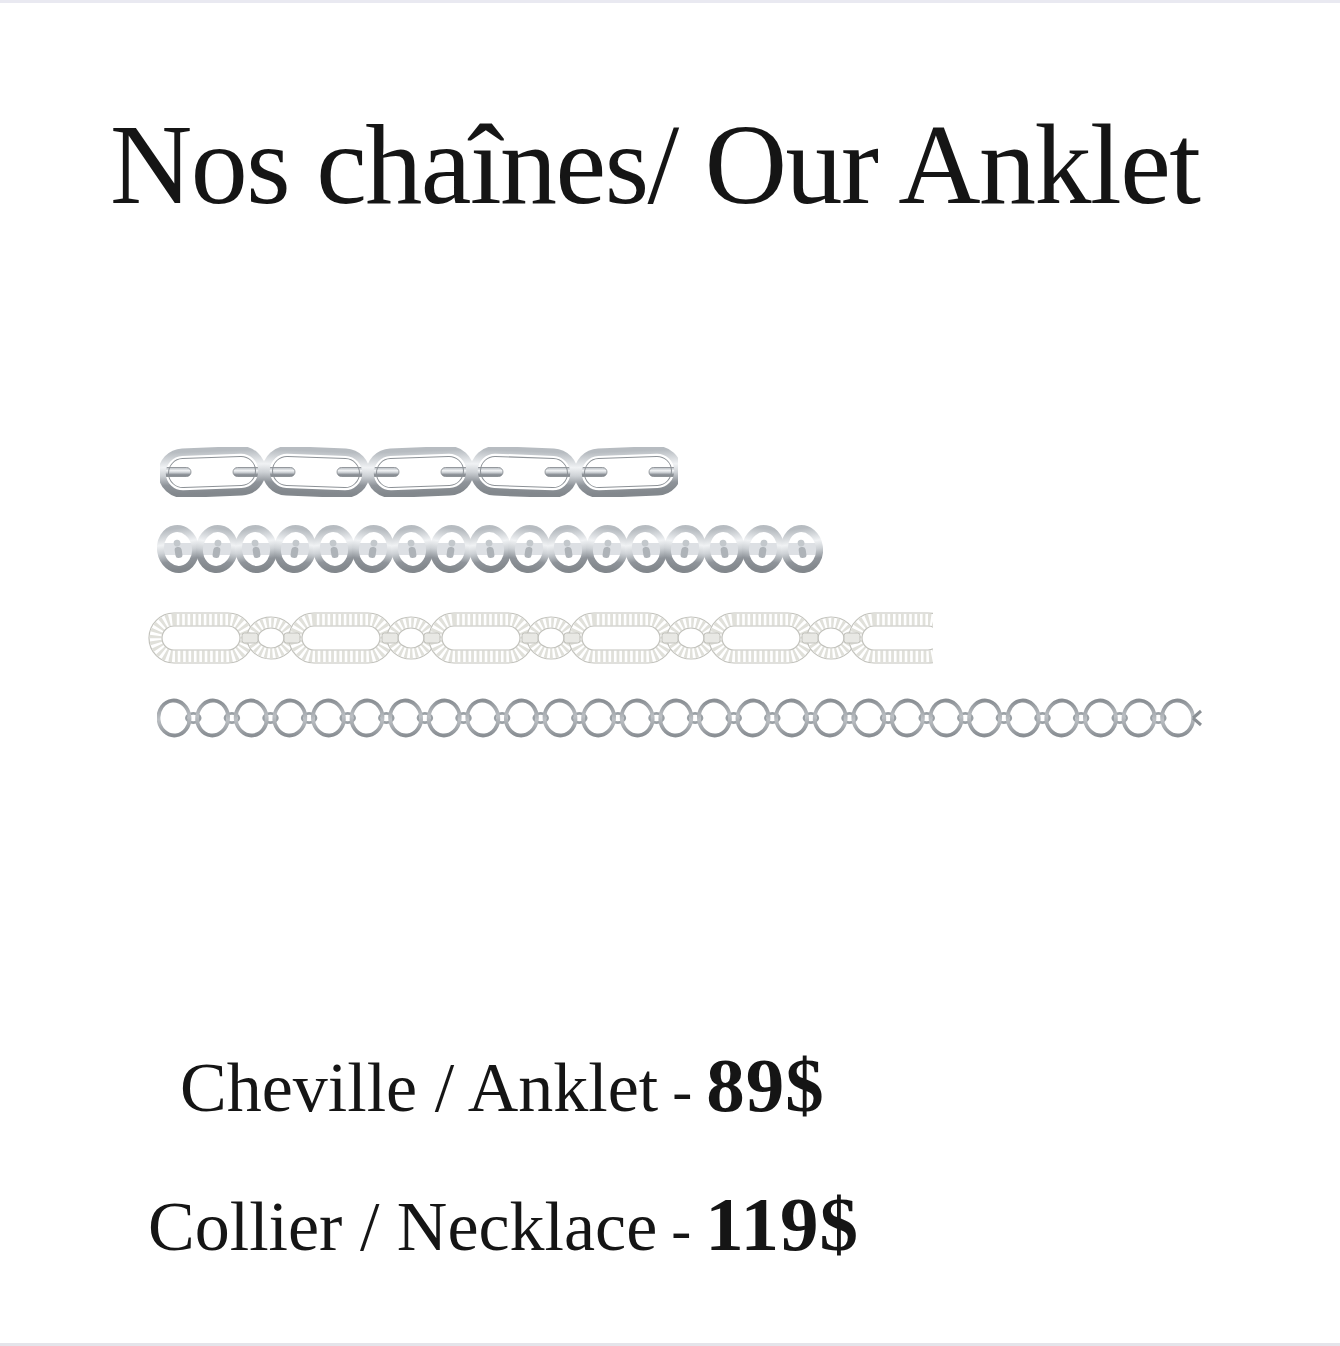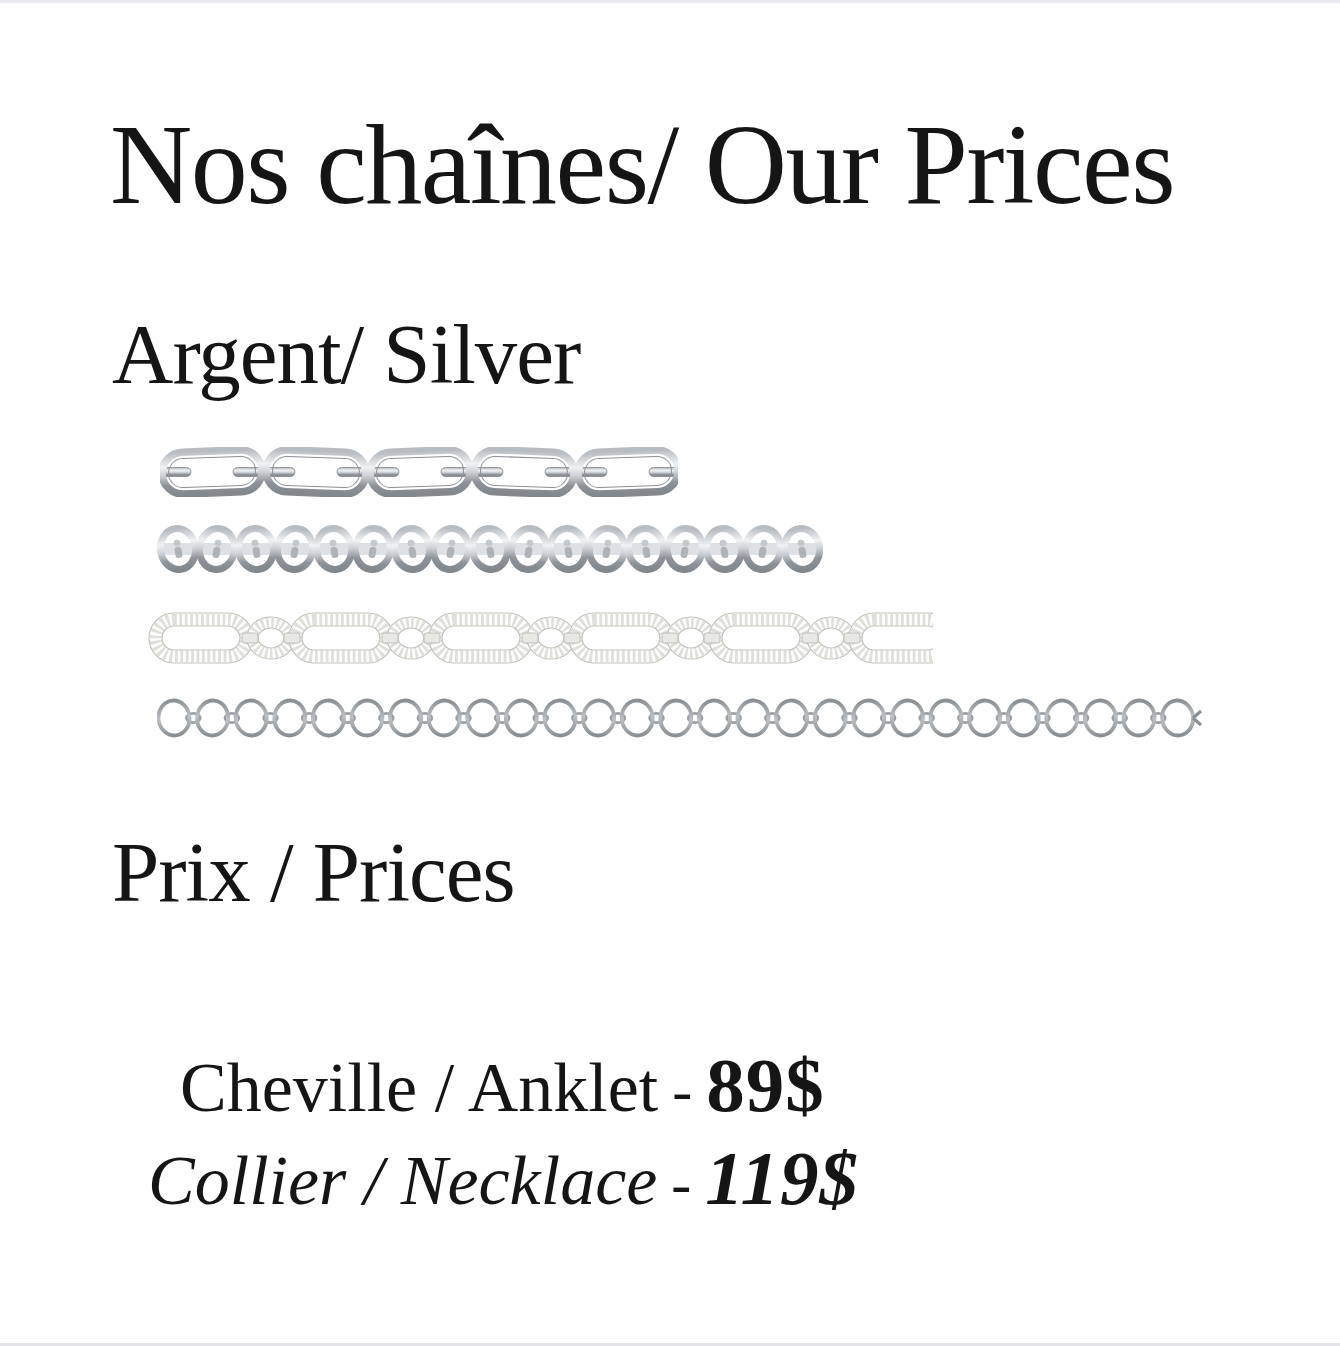--- a/index.html
+++ b/index.html
@@ -16,21 +16,21 @@
   h2.prices{left:112px;top:830px;font-size:85px;letter-spacing:-1px;}
   .chain{position:absolute;}
   .chain svg{display:block;width:100%;height:100%;overflow:hidden;}
   .c1{left:120px;top:431px;width:518px;height:50px;}
   .c2{left:117px;top:506px;width:666px;height:54px;}
   .c3{left:107px;top:591px;width:786px;height:62px;}
   .c4{left:117px;top:676px;width:1046px;height:52px;}
   .price-row{position:absolute;left:148px;font-size:70px;line-height:1;white-space:nowrap;}
   .row1{top:956px;}
   .row2{top:1047px;margin-left:32px;}
-  .row3{top:1140px;font-style:italic;}
+  .row3{top:1186px;}
   .dash{margin:0 14px 0 14px;font-size:60px;}
   .row1 .dash{margin-left:26px;}
   .price{font-weight:700;font-size:77px;letter-spacing:1px;}
   .defs-holder{position:absolute;width:0;height:0;}
 </style>
 </head>
 <body>
 
 <div class="canvas">
 
@@ -46,23 +46,22 @@
         <stop offset="1" stop-color="#83888d"></stop>
       </linearGradient>
       <linearGradient id="grayGrad" x1="0" y1="0" x2="0" y2="1">
         <stop offset="0" stop-color="#8a8f94"></stop>
         <stop offset="0.5" stop-color="#bcc0c4"></stop>
         <stop offset="1" stop-color="#8a8f94"></stop>
       </linearGradient>
     </defs>
   </svg>
 
-  <h1 class="title">Nos chaînes/ Our Prices</h1>
-
-  <h2 class="material">Argent/ Silver</h2>
+  <h1 class="title">Nos chaînes/ Our Anklet</h1>
+
 
   <figure class="chain c1" aria-label="paperclip-link-chain">
     <svg id="chain1" viewBox="0 0 518 50">
         <rect x="-31" y="20.5" width="62" height="9" rx="4.5" fill="url(#silverGrad)" stroke="#83888d" stroke-width="0.8"></rect>
         <rect x="73" y="20.5" width="62" height="9" rx="4.5" fill="url(#silverGrad)" stroke="#83888d" stroke-width="0.8"></rect>
         <rect x="177" y="20.5" width="62" height="9" rx="4.5" fill="url(#silverGrad)" stroke="#83888d" stroke-width="0.8"></rect>
         <rect x="281" y="20.5" width="62" height="9" rx="4.5" fill="url(#silverGrad)" stroke="#83888d" stroke-width="0.8"></rect>
         <rect x="385" y="20.5" width="62" height="9" rx="4.5" fill="url(#silverGrad)" stroke="#83888d" stroke-width="0.8"></rect>
         <rect x="489" y="20.5" width="62" height="9" rx="4.5" fill="url(#silverGrad)" stroke="#83888d" stroke-width="0.8"></rect>
         <rect x="593" y="20.5" width="62" height="9" rx="4.5" fill="url(#silverGrad)" stroke="#83888d" stroke-width="0.8"></rect>
@@ -280,21 +279,20 @@
         <ellipse cx="827.6" cy="26" rx="15.5" ry="17.5" fill="none" stroke="url(#grayGrad)" stroke-width="3.8" transform="rotate(6 827.6 26)"></ellipse>
         <ellipse cx="866.2" cy="26" rx="15.5" ry="17.5" fill="none" stroke="url(#grayGrad)" stroke-width="3.8" transform="rotate(-6 866.2 26)"></ellipse>
         <ellipse cx="904.8000000000001" cy="26" rx="15.5" ry="17.5" fill="none" stroke="url(#grayGrad)" stroke-width="3.8" transform="rotate(6 904.8000000000001 26)"></ellipse>
         <ellipse cx="943.4000000000001" cy="26" rx="15.5" ry="17.5" fill="none" stroke="url(#grayGrad)" stroke-width="3.8" transform="rotate(-6 943.4000000000001 26)"></ellipse>
         <ellipse cx="982" cy="26" rx="15.5" ry="17.5" fill="none" stroke="url(#grayGrad)" stroke-width="3.8" transform="rotate(6 982 26)"></ellipse>
         <ellipse cx="1020.6" cy="26" rx="15.5" ry="17.5" fill="none" stroke="url(#grayGrad)" stroke-width="3.8" transform="rotate(-6 1020.6 26)"></ellipse>
         <path d="M1036 26 l8 -7 M1036 26 l8 7" stroke="#8a8f94" stroke-width="3" fill="none"></path>
       </svg>
   </figure>
 
-  <h2 class="prices">Prix / Prices</h2>
 
 
   <div class="price-row row2">
     <span class="label">Cheville / Anklet</span><span class="dash">-</span><span class="price">89$</span>
   </div>
 
   <div class="price-row row3">
     <span class="label">Collier / Necklace</span><span class="dash">-</span><span class="price">119$</span>
   </div>
 

